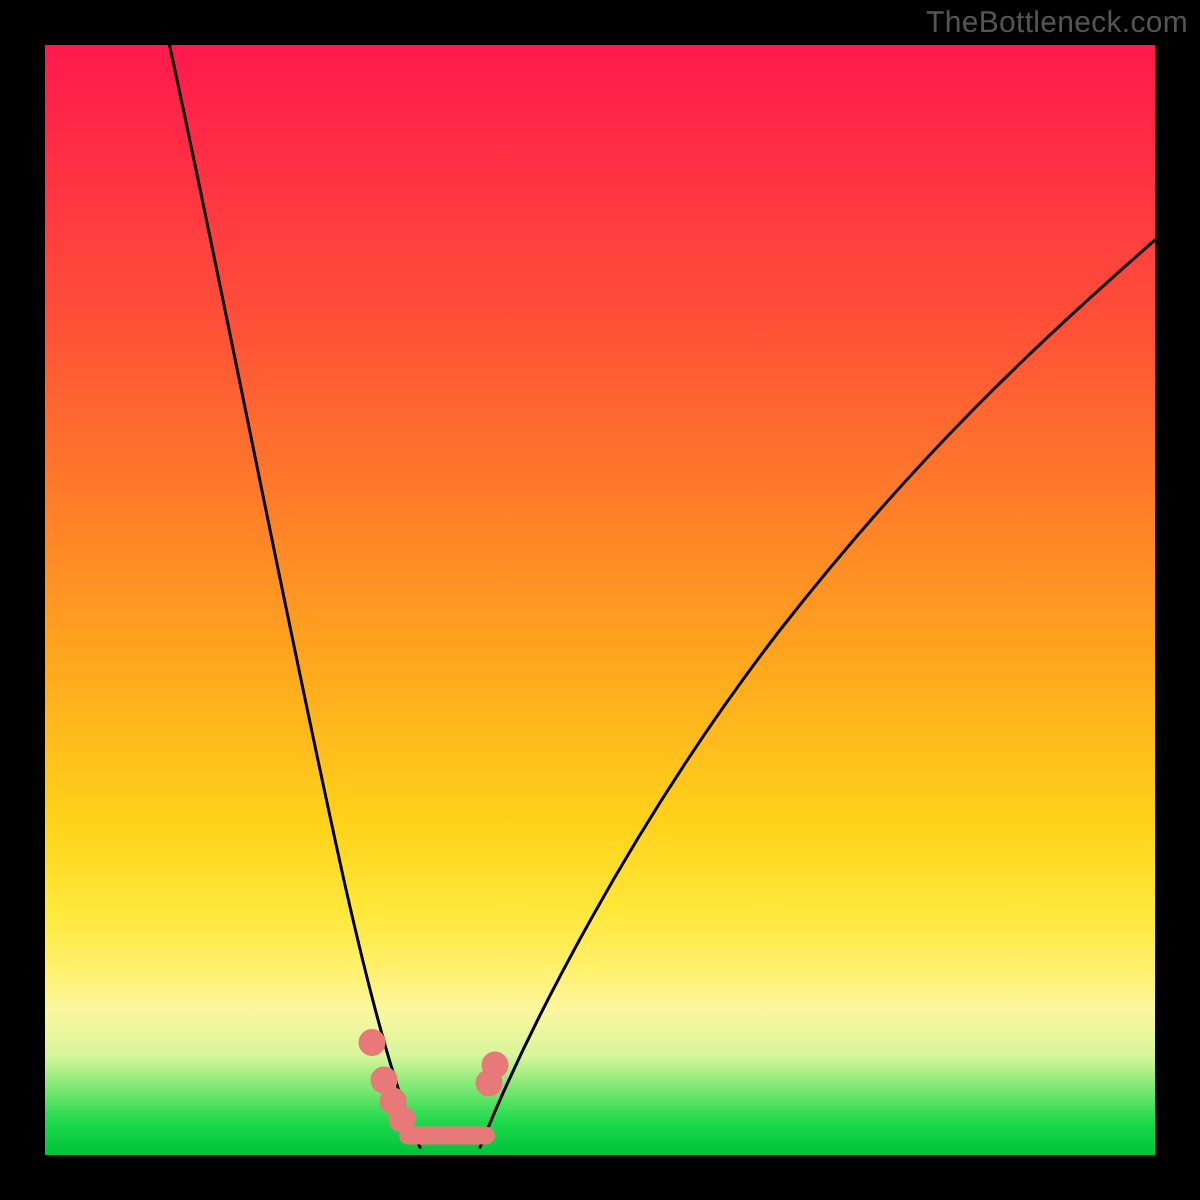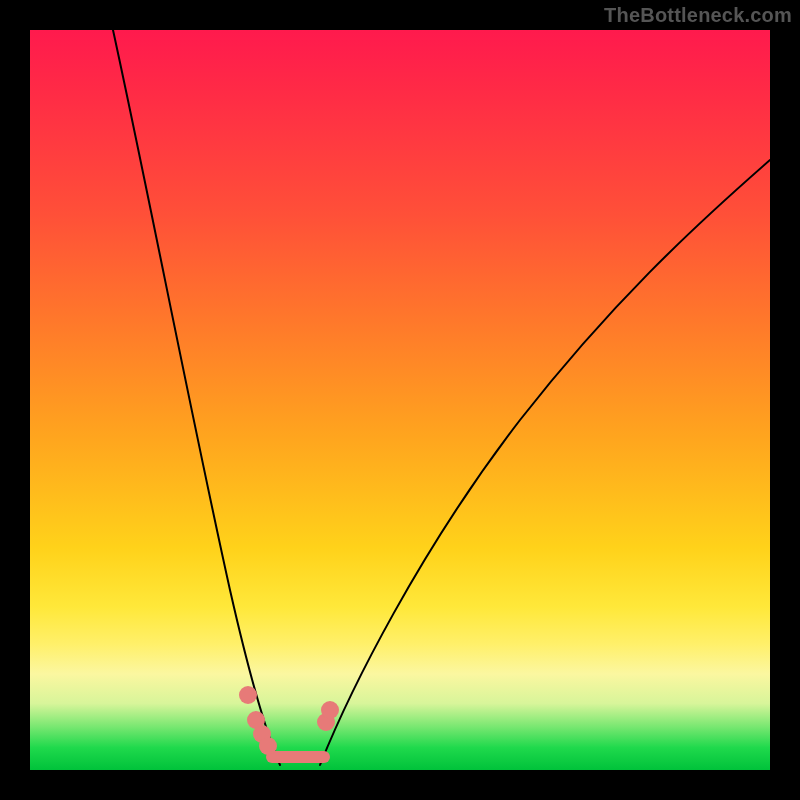--- a/index.html
+++ b/index.html
@@ -40,21 +40,21 @@
       #1fd94c 97%,
       #00c23a 100%
     );
   }
   .watermark {
     position: absolute;
     top: 4px;
     right: 8px;
     color: #555;
     font-size: 20px;
-    font-weight: 700;
+    font-weight: 400;
     letter-spacing: 0.2px;
     user-select: none;
   }
   svg.curves {
     position: absolute;
     left: 0; top: 0;
     width: 740px; height: 740px;
   }
   .curve {
     fill: none;

